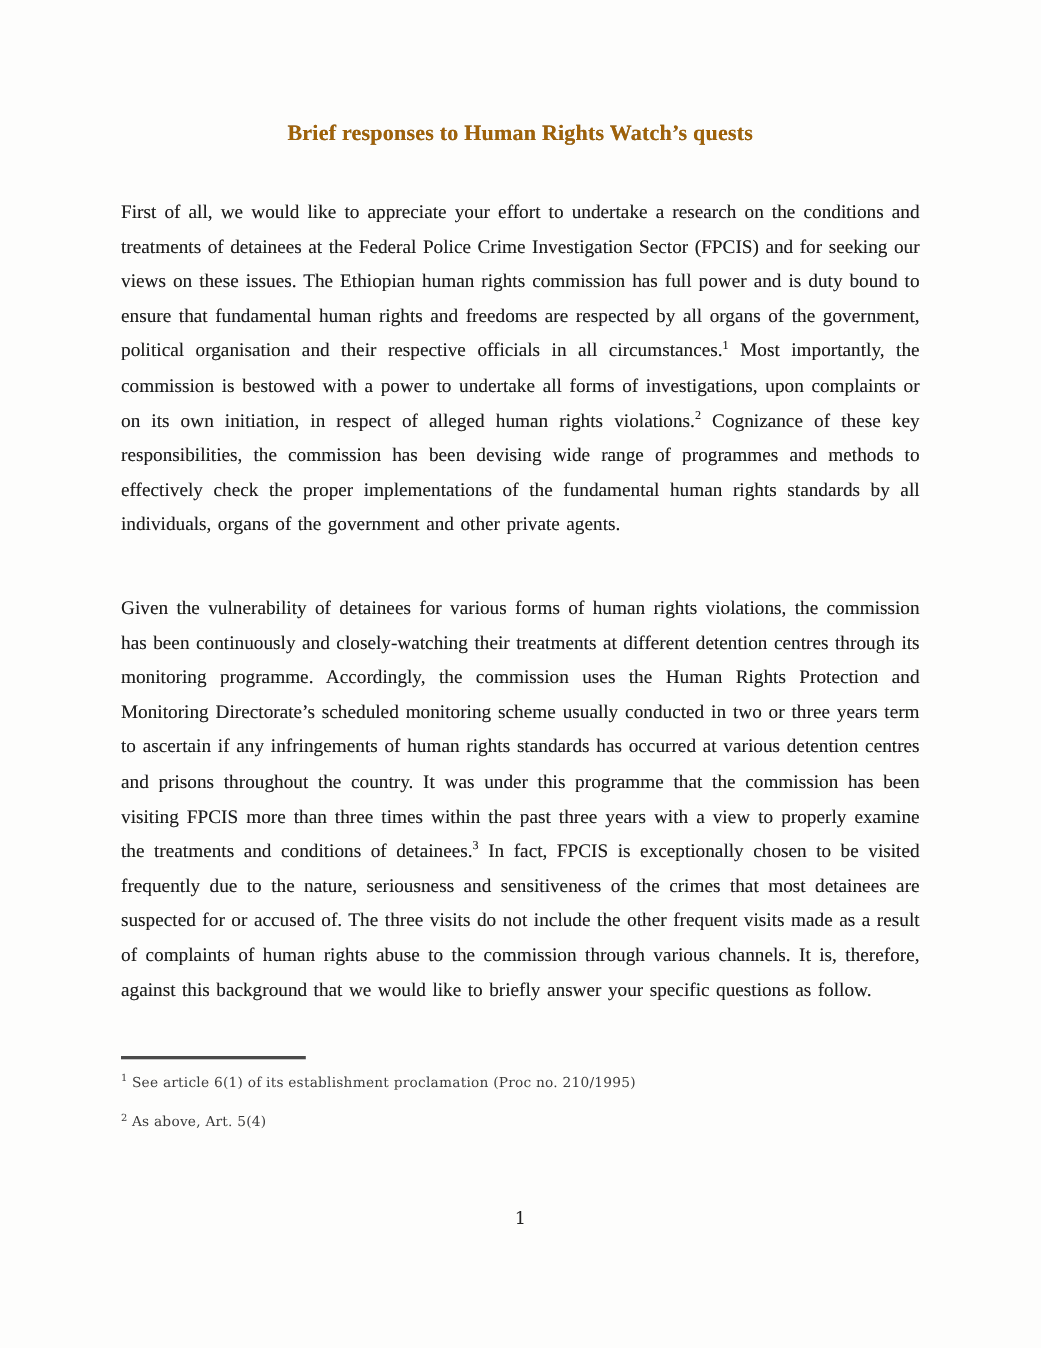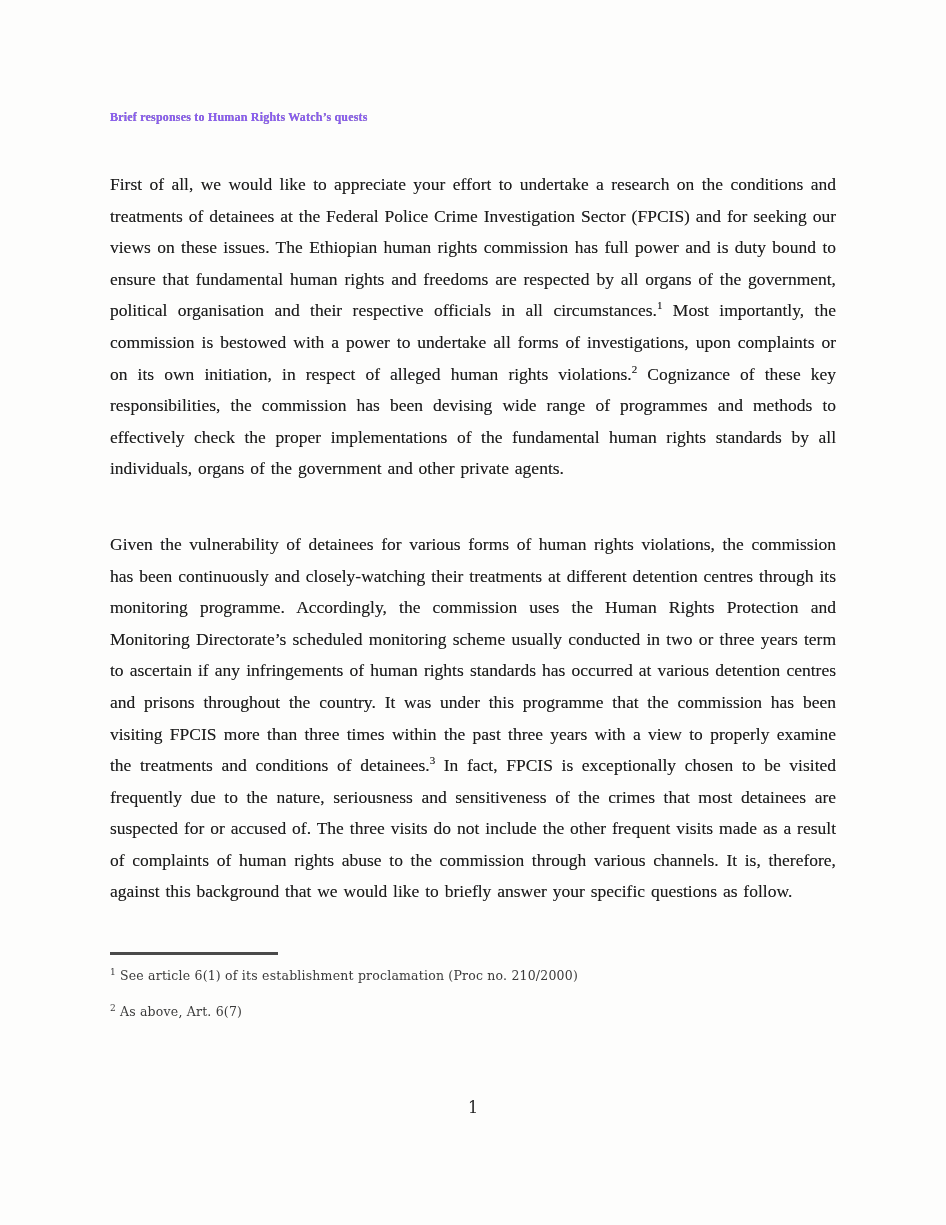--- a/index.html
+++ b/index.html
@@ -16,24 +16,24 @@
   }
   .content {
     position: absolute;
     top: 0;
     left: 110px;
     width: 726px;
   }
   .title {
     margin-top: 110px;
     margin-bottom: 26px;
-    font-size: 12px;
+    font-size: 20px;
     font-weight: bold;
-    text-align: left;
-    color: #8b5cf6;
+    text-align: center;
+    color: #a16207;
     letter-spacing: 0.2px;
     text-shadow: 0 0 0.5px rgba(20,20,20,0.55);
   }
   .para {
     font-size: 17.5px;
     line-height: 31.6px;
     text-align: justify;
     text-align-last: left;
     margin-bottom: 17px;
     word-spacing: 1.5px;
@@ -85,19 +85,19 @@
     <h1 class="title">Brief responses to Human Rights Watch’s quests</h1>
 
     <div id="paragraphs">
         <p class="para">First of all, we would like to appreciate your effort to undertake a research on the conditions and treatments of detainees at the Federal Police Crime Investigation Sector (FPCIS) and for seeking our views on these issues.  The Ethiopian human rights commission has full power and is duty bound to ensure that fundamental human rights and freedoms are respected by all organs of the government, political organisation and their respective officials in all circumstances.<sup>1</sup> Most importantly, the commission is bestowed with a power to undertake all forms of investigations, upon complaints or on its own initiation, in respect of alleged human rights violations.<sup>2</sup> Cognizance of these key responsibilities, the commission has been devising wide range of programmes and methods to effectively check the proper implementations of the fundamental human rights standards by all individuals, organs of the government and other private agents.</p>
         <p class="para">Given the vulnerability of detainees for various forms of human rights violations, the commission has been continuously and closely-watching their treatments at different detention centres through its monitoring programme. Accordingly, the commission uses the Human Rights Protection and Monitoring Directorate’s scheduled monitoring scheme usually conducted in two or three years term to ascertain if any infringements of human rights standards has occurred at various detention centres and prisons throughout the country. It was under this programme that the commission has been visiting FPCIS more than three times within the past three years with a view to properly examine the treatments and conditions of detainees.<sup>3</sup> In fact, FPCIS is exceptionally chosen to be visited frequently due to the nature, seriousness and sensitiveness of the crimes that most detainees are suspected for or accused of. The three visits do not include the other frequent visits made as a result of complaints of human rights abuse to the commission through various channels. It is, therefore, against this background that we would like to briefly answer your specific questions as follow.</p>
       </div>
 
     <hr class="fn-rule">
 
     <div id="footnotes">
-        <p class="footnote"><sup>1</sup><span>See article 6(1) of its establishment proclamation (Proc no. 210/2000)</span></p>
-        <p class="footnote"><sup>2</sup><span>As above, Art. 6(7)</span></p>
+        <p class="footnote"><sup>1</sup><span>See article 6(1) of its establishment proclamation (Proc no. 210/1995)</span></p>
+        <p class="footnote"><sup>2</sup><span>As above, Art. 5(4)</span></p>
       </div>
   </div>
 
   <div class="page-number">1</div>
 </div>
 
 </body></html>

